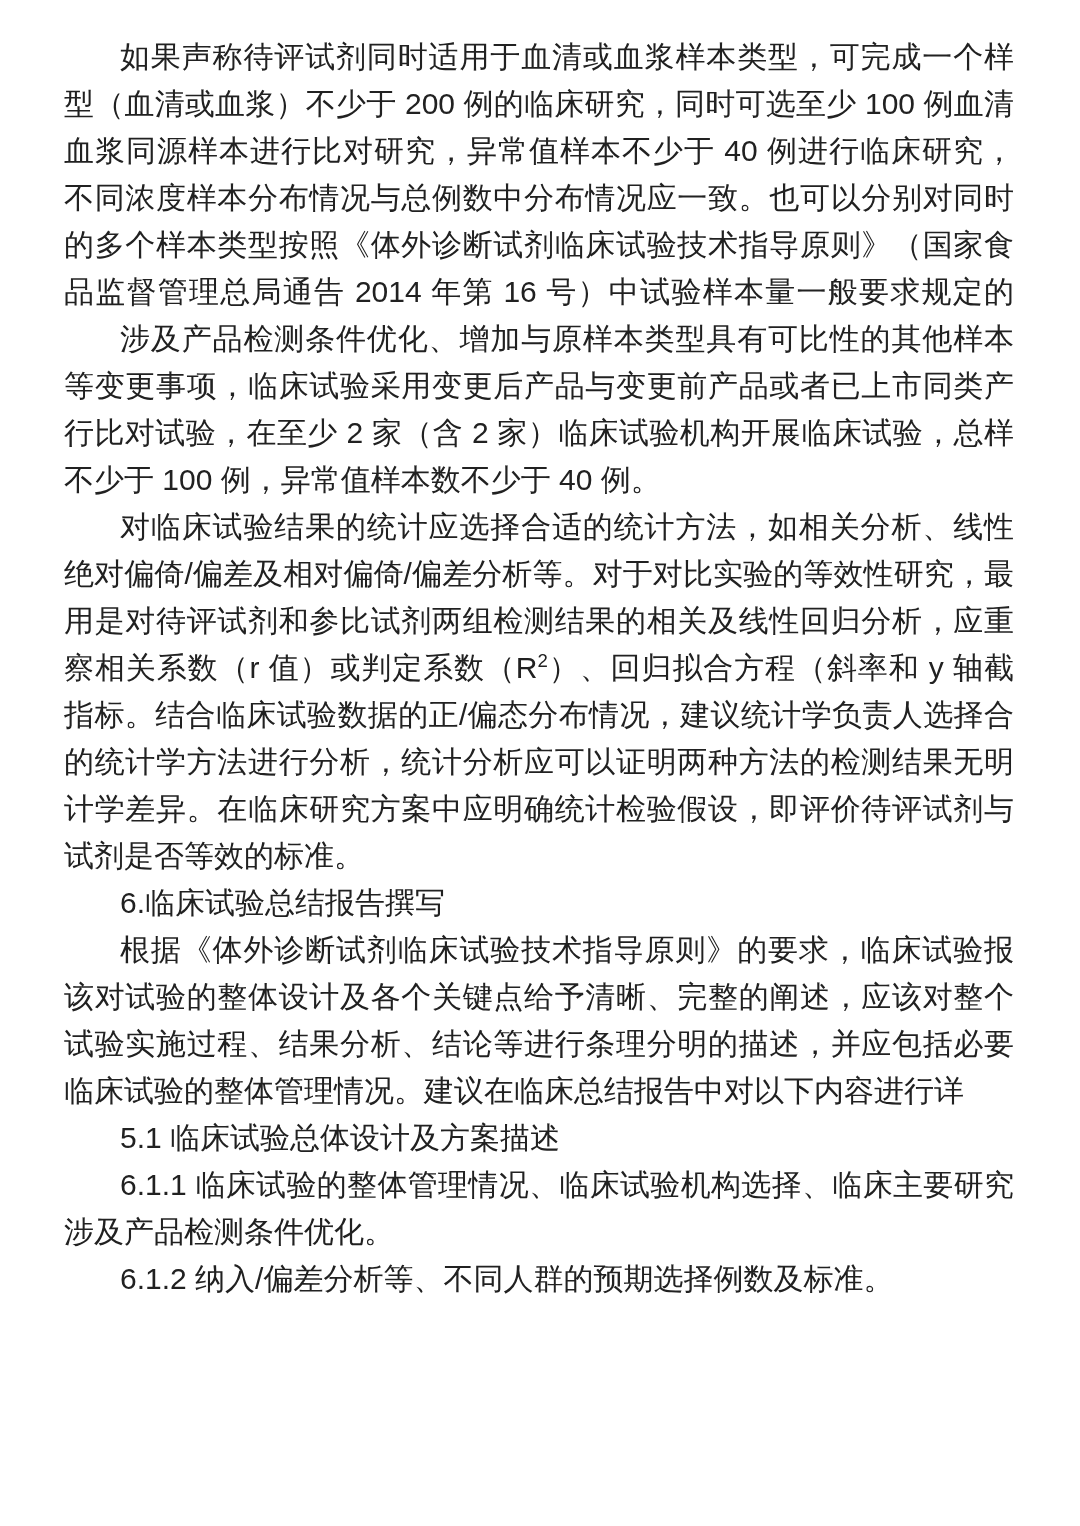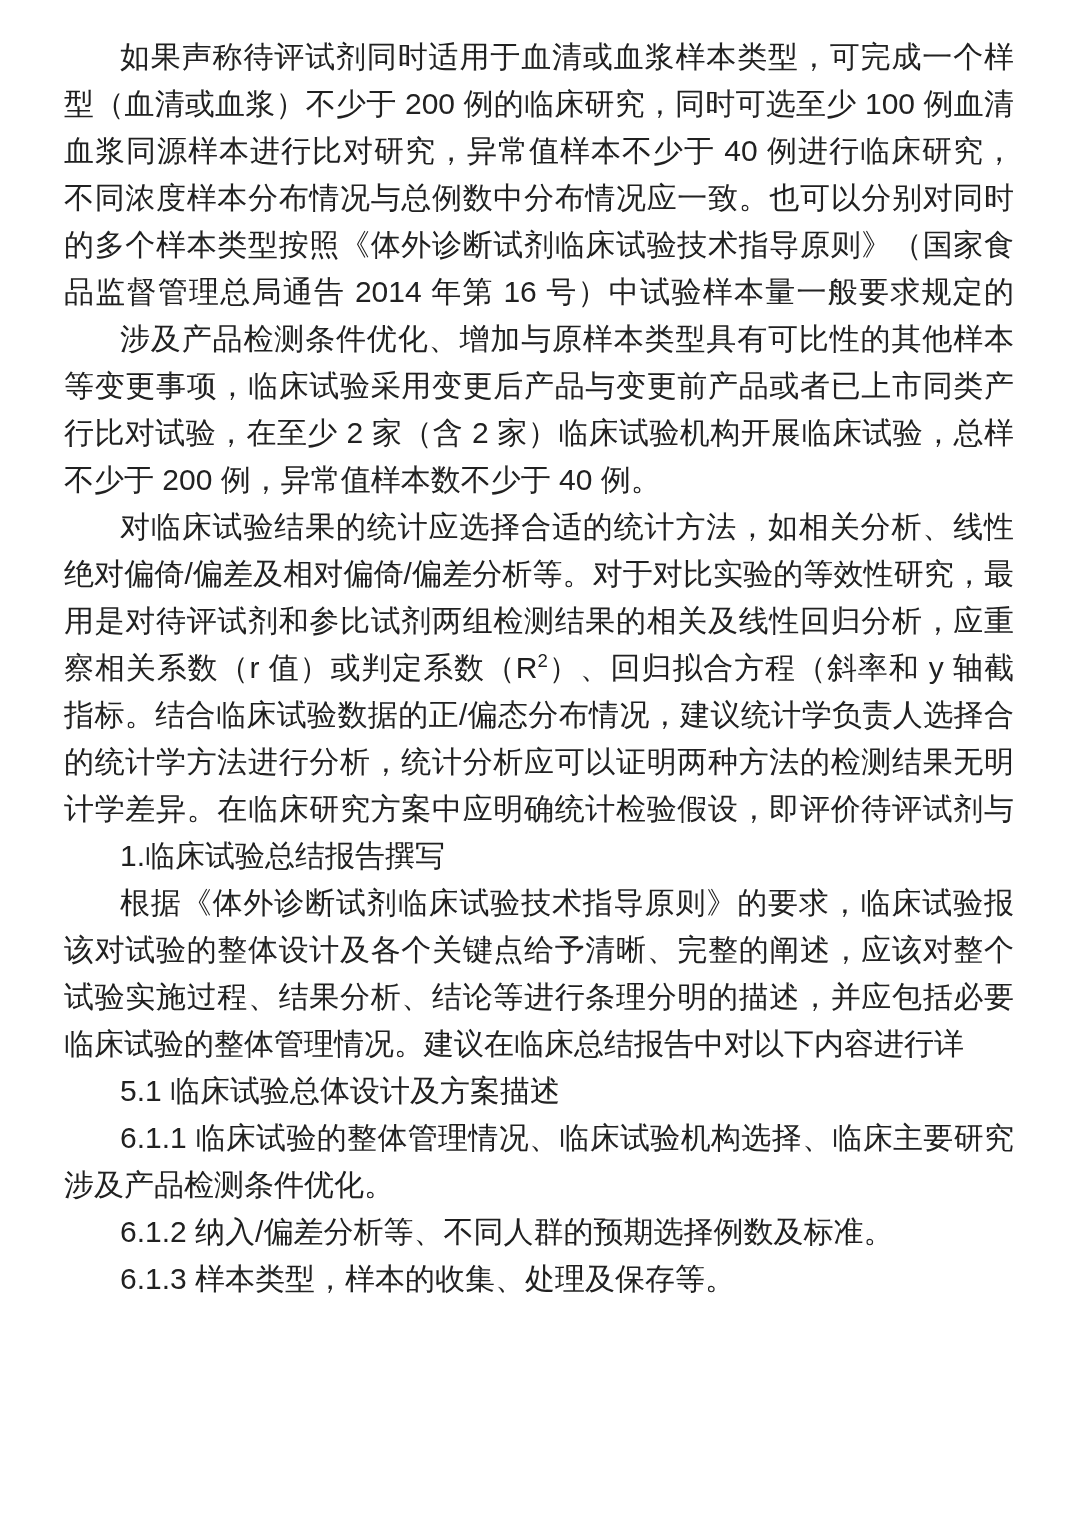--- a/index.html
+++ b/index.html
@@ -62,46 +62,44 @@
       <div class="line fill">型（血清或血浆）不少于 200 例的临床研究，同时可选至少 100 例血清或</div>
       <div class="line fill">血浆同源样本进行比对研究，异常值样本不少于 40 例进行临床研究，其中</div>
       <div class="line fill">不同浓度样本分布情况与总例数中分布情况应一致。也可以分别对同时适用</div>
       <div class="line fill">的多个样本类型按照《体外诊断试剂临床试验技术指导原则》（国家食品药</div>
       <div class="line fill">品监督管理总局通告 2014 年第 16 号）中试验样本量一般要求规定的 200</div>
     </div>
     <div class="paragraph">
       <div class="line indent fill">涉及产品检测条件优化、增加与原样本类型具有可比性的其他样本类型</div>
       <div class="line fill">等变更事项，临床试验采用变更后产品与变更前产品或者已上市同类产品进</div>
       <div class="line fill">行比对试验，在至少 2 家（含 2 家）临床试验机构开展临床试验，总样本数</div>
-      <div class="line">不少于 200 例，异常值样本数不少于 40 例。</div>
+      <div class="line">不少于 100 例，异常值样本数不少于 40 例。</div>
     </div>
     <div class="paragraph">
       <div class="line indent fill">对临床试验结果的统计应选择合适的统计方法，如相关分析、线性回归、</div>
       <div class="line fill">绝对偏倚/偏差及相对偏倚/偏差分析等。对于对比实验的等效性研究，最常</div>
       <div class="line fill">用是对待评试剂和参比试剂两组检测结果的相关及线性回归分析，应重点观</div>
       <div class="line fill">察相关系数（r 值）或判定系数（R<sup>2</sup>）、回归拟合方程（斜率和 y 轴截距）等</div>
       <div class="line fill">指标。结合临床试验数据的正/偏态分布情况，建议统计学负责人选择合理</div>
       <div class="line fill">的统计学方法进行分析，统计分析应可以证明两种方法的检测结果无明显统</div>
       <div class="line fill">计学差异。在临床研究方案中应明确统计检验假设，即评价待评试剂与参比</div>
+      <div class="line">试剂是否等效的标准。</div>
     </div>
     <div class="paragraph">
-      <div class="line indent">1.临床试验总结报告撰写</div>
+      <div class="line indent">6.临床试验总结报告撰写</div>
     </div>
     <div class="paragraph">
       <div class="line indent fill">根据《体外诊断试剂临床试验技术指导原则》的要求，临床试验报告应</div>
       <div class="line fill">该对试验的整体设计及各个关键点给予清晰、完整的阐述，应该对整个临床</div>
       <div class="line fill">试验实施过程、结果分析、结论等进行条理分明的描述，并应包括必要的基</div>
       <div class="line">临床试验的整体管理情况。建议在临床总结报告中对以下内容进行详述。</div>
     </div>
     <div class="paragraph">
       <div class="line indent">5.1 临床试验总体设计及方案描述</div>
     </div>
     <div class="paragraph">
       <div class="line indent fill">6.1.1 临床试验的整体管理情况、临床试验机构选择、临床主要研究人</div>
       <div class="line">涉及产品检测条件优化。</div>
     </div>
     <div class="paragraph">
       <div class="line indent">6.1.2 纳入/偏差分析等、不同人群的预期选择例数及标准。</div>
     </div>
-    <div class="paragraph">
-      <div class="line indent">6.1.3 样本类型，样本的收集、处理及保存等。</div>
-    </div>
   </div>
 
 </body></html>

